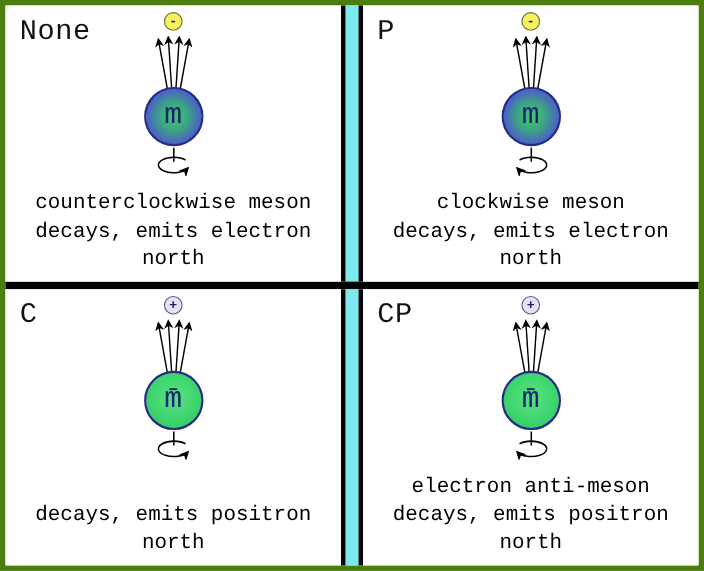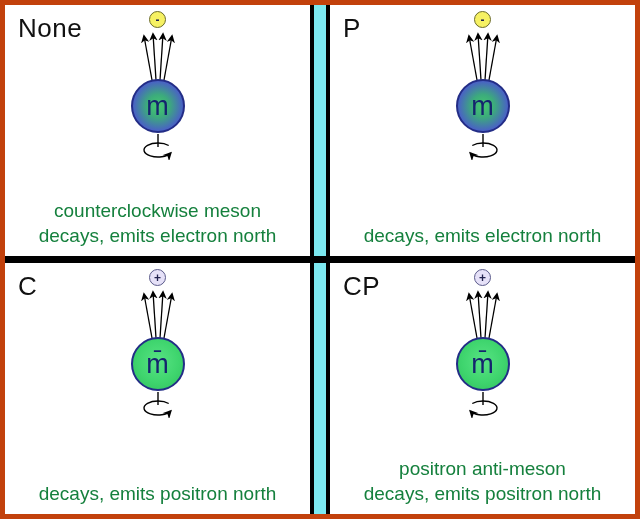--- a/index.html
+++ b/index.html
@@ -1,26 +1,26 @@
 <!DOCTYPE html>
 <html><head>
 <meta charset="utf-8">
 <style>
   html, body { margin: 0; padding: 0; background: #ffffff; }
   * { box-sizing: border-box; }
 
   .board {
     width: 640px;
     height: 519px;
-    border: 5px solid #c2410c;
+    border: 5px solid #4d7c0f;
     background: #ffffff;
     display: grid;
     grid-template-columns: 1fr 20px 1fr;
     grid-template-rows: 1fr 7px 1fr;
-    font-family: Liberation Sans, sans-serif;
+    font-family: Liberation Mono, monospace;
     color: #000000;
   }
 
   .vdiv {
     background: #7ce8f0;
     border-left: 4px solid #000000;
     border-right: 4px solid #000000;
   }
   .hdiv {
     grid-column: 1 / 4;
@@ -107,21 +107,21 @@
   .spin[data-spin="clockwise"] svg { transform: scaleX(-1); }
 
   .caption {
     position: absolute;
     bottom: 7px;
     left: 0;
     width: 100%;
     text-align: center;
     font-size: 19px;
     line-height: 1.35;
-    color: #15803d;
+    color: #000000;
   }
 </style>
 </head>
 <body>
 
 <svg width="0" height="0" style="position:absolute" aria-hidden="true">
   <defs>
     <marker id="arrowhead" viewBox="0 0 10 10" refX="8" refY="5" markerWidth="6.5" markerHeight="6.5" orient="auto">
       <path d="M 0 0 L 10 5 L 0 10 L 3 5 Z" fill="#000000"></path>
     </marker>
@@ -176,20 +176,21 @@
         <span class="meson-symbol">m</span>
       </div>
       <div class="spin" data-spin="clockwise">
         <svg width="44" height="26" viewBox="0 0 44 26">
           <path d="M 22 0 L 22 13" stroke="#000" stroke-width="1.4" fill="none"></path>
           <path d="M 32.7 11.5 A 14 7 0 1 0 34.7 19" stroke="#000" stroke-width="1.4" fill="none" marker-end="url(#arrowhead)"></path>
         </svg>
       </div>
     </div>
     <div class="caption">
+      <div>clockwise meson</div>
       <div>decays, emits electron north</div>
     </div>
   </section>
 
   <div class="hdiv"></div>
 
   <section class="quadrant">
     <div class="q-label">C</div>
     <div class="diagram">
       <div class="emitted" data-particle="positron">
@@ -234,18 +235,18 @@
         <span class="meson-symbol">m̄</span>
       </div>
       <div class="spin" data-spin="clockwise">
         <svg width="44" height="26" viewBox="0 0 44 26">
           <path d="M 22 0 L 22 13" stroke="#000" stroke-width="1.4" fill="none"></path>
           <path d="M 32.7 11.5 A 14 7 0 1 0 34.7 19" stroke="#000" stroke-width="1.4" fill="none" marker-end="url(#arrowhead)"></path>
         </svg>
       </div>
     </div>
     <div class="caption">
-      <div>positron anti-meson</div>
+      <div>electron anti-meson</div>
       <div>decays, emits positron north</div>
     </div>
   </section>
 
 </div>
 
 </body></html>

